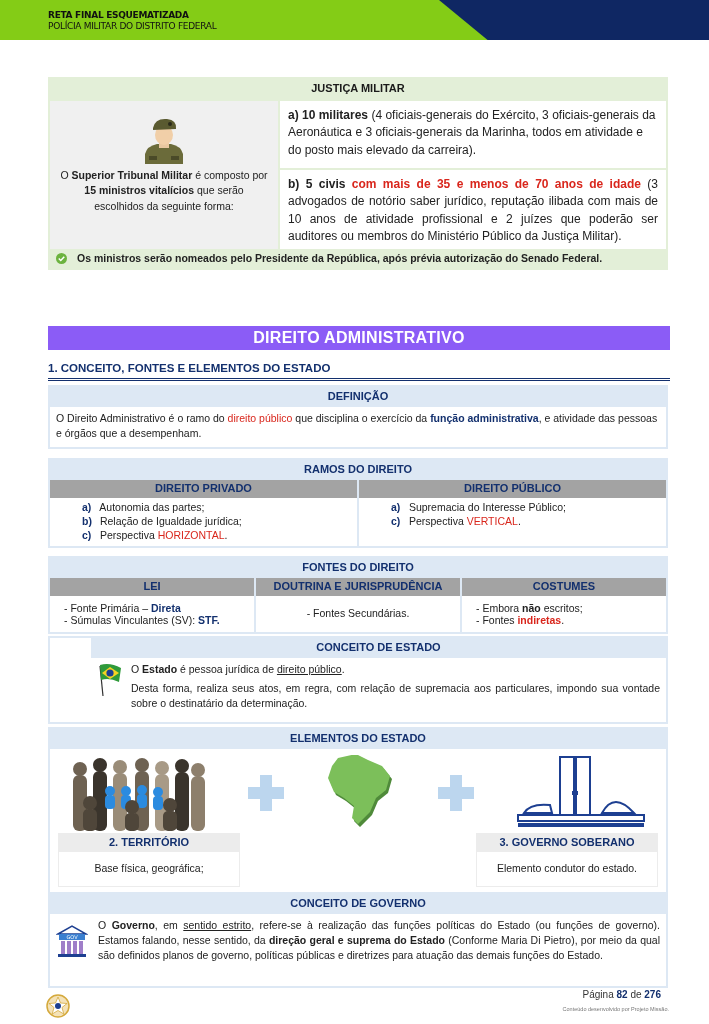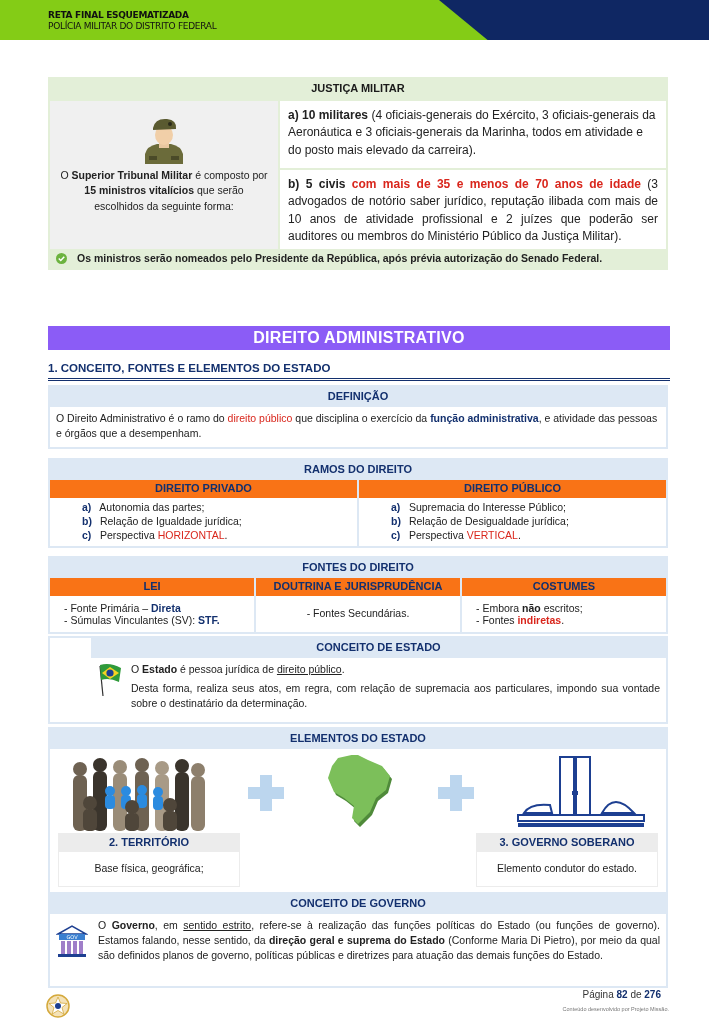--- a/index.html
+++ b/index.html
@@ -27,21 +27,21 @@
   .jm-foot { background: #e3efd8; padding: 2px 6px; font-weight: bold; font-size: 10.5px; display: flex; align-items: center; gap: 10px; }
   .red { color: #d9261c; }
   .redb { color: #d9261c; font-weight: bold; }
   .navy { color: #13306e; font-weight: bold; }
 
   .banner { position: absolute; left: 48px; top: 326px; width: 622px; height: 24px; background: #8b5cf6; color: #fff; text-align: center; font-weight: bold; font-size: 16px; line-height: 24px; letter-spacing: 0.3px; }
   .sec-title { position: absolute; left: 48px; top: 360px; width: 622px; font-weight: bold; font-size: 11.5px; color: #13306e; border-bottom: 3px double #13306e; padding-bottom: 1px; }
 
   .blue { border: 2px solid #dde8f4; }
   .blue-h { background: #dde8f4; text-align: center; font-weight: bold; font-size: 11px; color: #13306e; padding: 2px 0; }
-  .blue-sh { background: #f97316; text-align: center; font-weight: bold; font-size: 11px; color: #13306e; padding: 1px 0; }
+  .blue-sh { background: #a3a3a3; text-align: center; font-weight: bold; font-size: 11px; color: #13306e; padding: 1px 0; }
   .body-p { padding: 4px 6px 6px; font-size: 10.5px; }
   .cols { display: flex; }
   .cols > div { flex: 1; }
   .cols > div + div { border-left: 2px solid #dde8f4; }
   .list { padding: 2px 0 4px 32px; font-size: 10.5px; line-height: 1.35; }
   .list .k { color: #13306e; font-weight: bold; display: inline-block; width: 15px; }
   .src-cell { padding: 6px 14px; font-size: 10.5px; line-height: 1.15; display: flex; align-items: center; min-height: 34px; }
 
   .estado-body { display: flex; padding: 4px 6px 6px; gap: 8px; }
   .estado-body p { margin-bottom: 4px; }
@@ -129,21 +129,20 @@
       <div class="list">
         <div><span class="k">a)</span> <span>Autonomia das partes;</span></div>
         <div><span class="k">b)</span> <span>Relação de Igualdade jurídica;</span></div>
         <div><span class="k">c)</span> <span>Perspectiva </span><span class="red">HORIZONTAL</span><span>.</span></div>
       </div>
     </div>
     <div>
       <div class="blue-sh">DIREITO PÚBLICO</div>
       <div class="list">
         <div><span class="k">a)</span> <span>Supremacia do Interesse Público;</span></div>
-        <div><span class="k">b)</span> <span>Relação de Desigualdade jurídica;</span></div>
         <div><span class="k">c)</span> <span>Perspectiva </span><span class="red">VERTICAL</span><span>.</span></div>
       </div>
     </div>
   </div>
 </div>
 
 <div class="box blue" style="top:556px;">
   <div class="blue-h">FONTES DO DIREITO</div>
   <div class="cols">
     <div>

